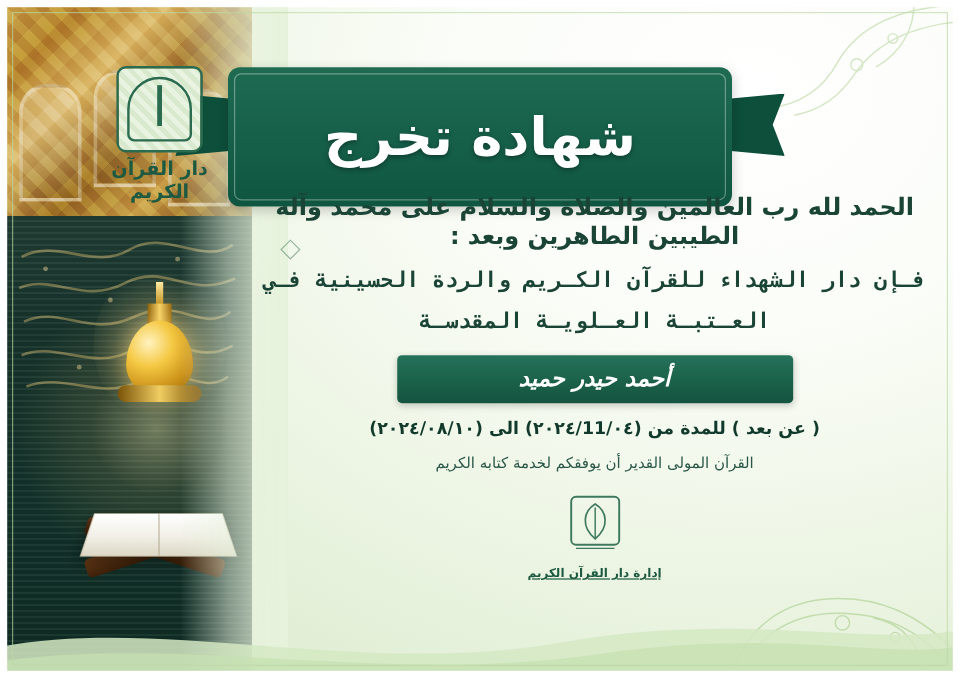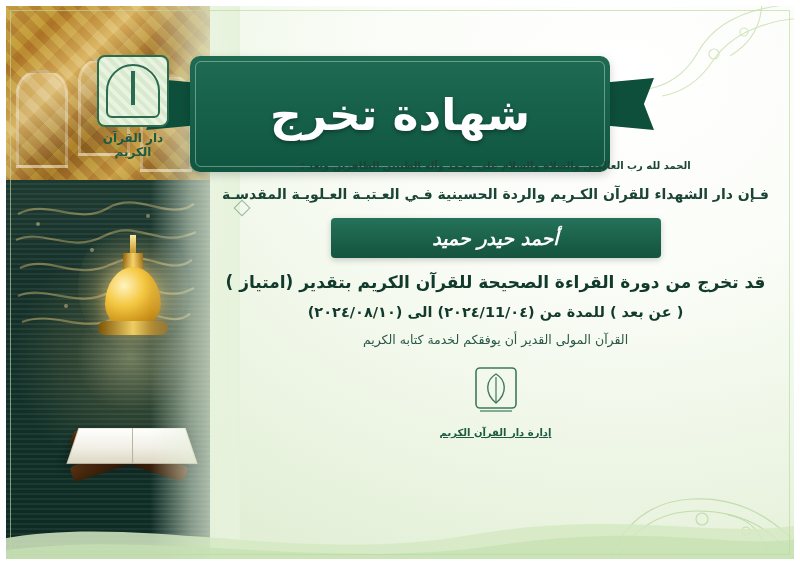--- a/index.html
+++ b/index.html
@@ -155,31 +155,31 @@
     position:relative;
   }
   .emblem .seal:before{
     content:"";position:absolute;inset:7px;border:2px solid #2b6b4f;border-radius:50% 50% 6px 6px;
   }
   .emblem .seal:after{
     content:"";position:absolute;left:50%;top:14px;margin-left:-2px;width:4px;height:34px;
     background:#2b6b4f;
   }
   .emblem .cap{
-    font-size:12px;color:#1d5a41;margin-top:4px;font-weight:bold;
+    font-size:16px;color:#1d5a41;margin-top:4px;font-weight:bold;
   }
 
   
   .body{
     position:absolute;left:215px;right:24px;top:160px;z-index:21;text-align:center;
     color:#123a2c;
   }
   .line{margin:0 0 10px 0;font-weight:bold;}
-  .l1{font-size:10px;color:#1a4436;}
-  .l2{font-size:14px;color:#1a4436;line-height:1.9;letter-spacing:.5px;}
+  .l1{font-size:20px;color:#1a4436;}
+  .l2{font-size:18px;color:#1a4436;line-height:1.9;letter-spacing:.5px;font-family:Liberation Mono, monospace;}
   .l3{font-size:14.5px;color:#1a4436;margin-bottom:12px;}
   .namebar{
     margin:6px auto 14px auto;width:330px;height:40px;border-radius:4px;
     background:linear-gradient(180deg,#25725a 0%,#1b6149 55%,#145340 100%);
     display:flex;align-items:center;justify-content:center;
     box-shadow:0 2px 6px rgba(0,0,0,.2);
     font-style:italic;
   }
   .namebar span{color:#fff;font-size:19px;font-weight:bold;letter-spacing:3px;}
   .l4{font-size:17px;color:#123a2c;margin-bottom:12px;}
@@ -281,21 +281,20 @@
   <div class="diamond"></div>
 
   <div class="body">
     <p class="line l1">الحمد لله رب العالمين والصلاة والسلام على محمد وآله الطيبين الطاهرين وبعد :</p>
     <p class="line l2">فـإن دار الشهداء للقرآن الكـريم والردة الحسينية فـي العـتبـة العـلويـة المقدسـة</p>
 
     <div class="namebar">
       <span>أحمد حيدر حميد</span>
     </div>
 
-    <p class="line l4">قد تخرج من دورة القراءة الصحيحة للقرآن الكريم بتقدير (امتياز )</p>
     <p class="line l5">( عن بعد ) للمدة من (٢٠٢٤/11/٠٤) الى (٢٠٢٤/٠٨/١٠)</p>
     <p class="line l6">القرآن المولى القدير أن يوفقكم لخدمة كتابه الكريم</p>
 
     <svg class="sign-seal" viewBox="0 0 46 52">
       <rect x="3" y="3" width="40" height="40" rx="4" fill="none" stroke="#2b6b4f" stroke-width="1.6"></rect>
       <path d="M23 9 C13 15, 11 28, 23 38 C35 28, 33 15, 23 9 Z" fill="none" stroke="#2b6b4f" stroke-width="1.4"></path>
       <path d="M23 12 L23 38" stroke="#2b6b4f" stroke-width="1.2"></path>
       <path d="M7 46 H39" stroke="#2b6b4f" stroke-width="1.2"></path>
     </svg>
     <div class="sign-text">إدارة دار القرآن الكريم</div>

